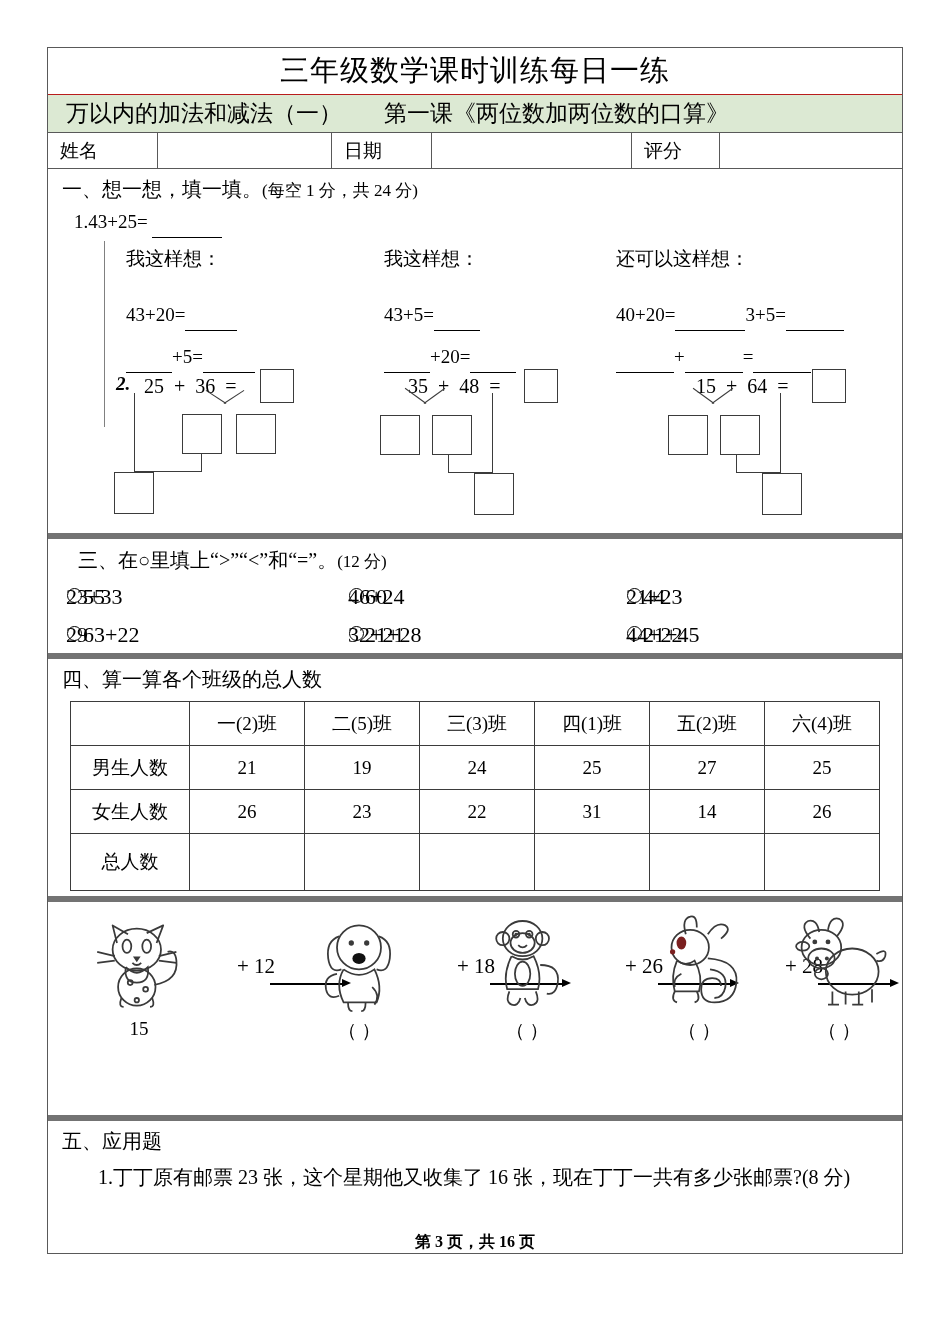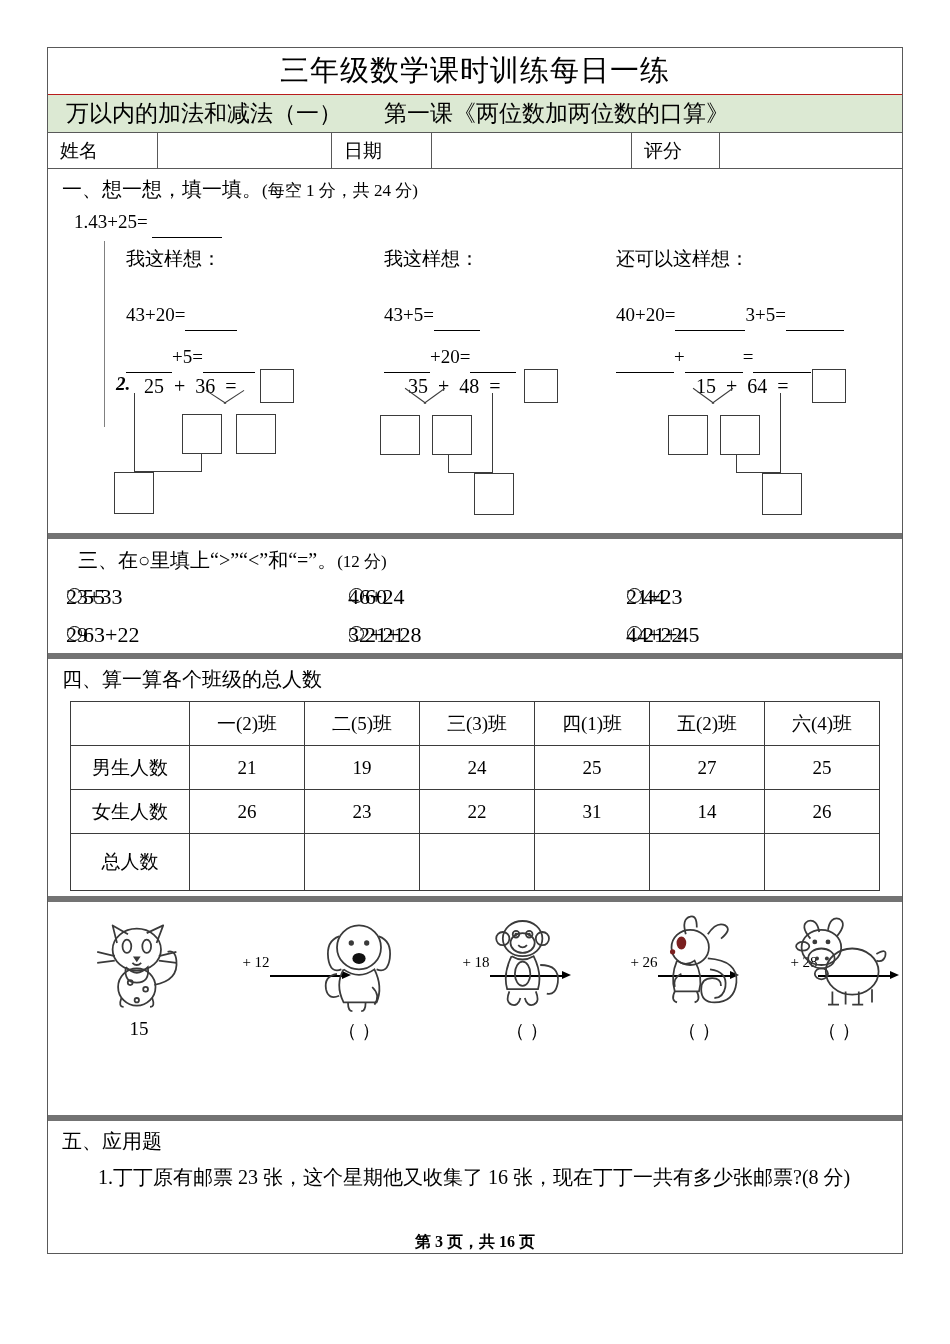--- a/index.html
+++ b/index.html
@@ -75,21 +75,21 @@
   table.tbl td.rh{width:116px;}
   table.tbl tr.tall td{height:54px;}
 
   
   .s5{height:215px;}
   .relay{position:relative;height:150px;margin-top:4px;}
   .anim{position:absolute;top:4px;width:110px;height:110px;}
   .anim svg{width:110px;height:110px;display:block;}
   .acap{position:absolute;top:112px;width:110px;text-align:center;font-size:19px;}
   .arrow{position:absolute;top:48px;width:112px;text-align:center;}
-  .arrow .av{font-size:15px;display:block;margin-bottom:1px;}
+  .arrow .av{font-size:21px;display:block;margin-bottom:1px;}
   .arrow .aline{position:relative;height:10px;}
   .arrow .aline i{position:absolute;left:14px;top:3px;width:76px;height:1.6px;background:#000;}
   .arrow .aline b{position:absolute;left:86px;top:-1px;width:0;height:0;border-left:9px solid #000;border-top:4.5px solid transparent;border-bottom:4.5px solid transparent;}
 
   
   .s6{height:132px;}
   .p-txt{font-size:20px;line-height:36px;padding:2px 16px 0 16px;text-indent:34px;}
 
   .footer{position:absolute;left:0;top:1232px;width:950px;text-align:center;font-size:16px;font-weight:bold;}
 </style>

